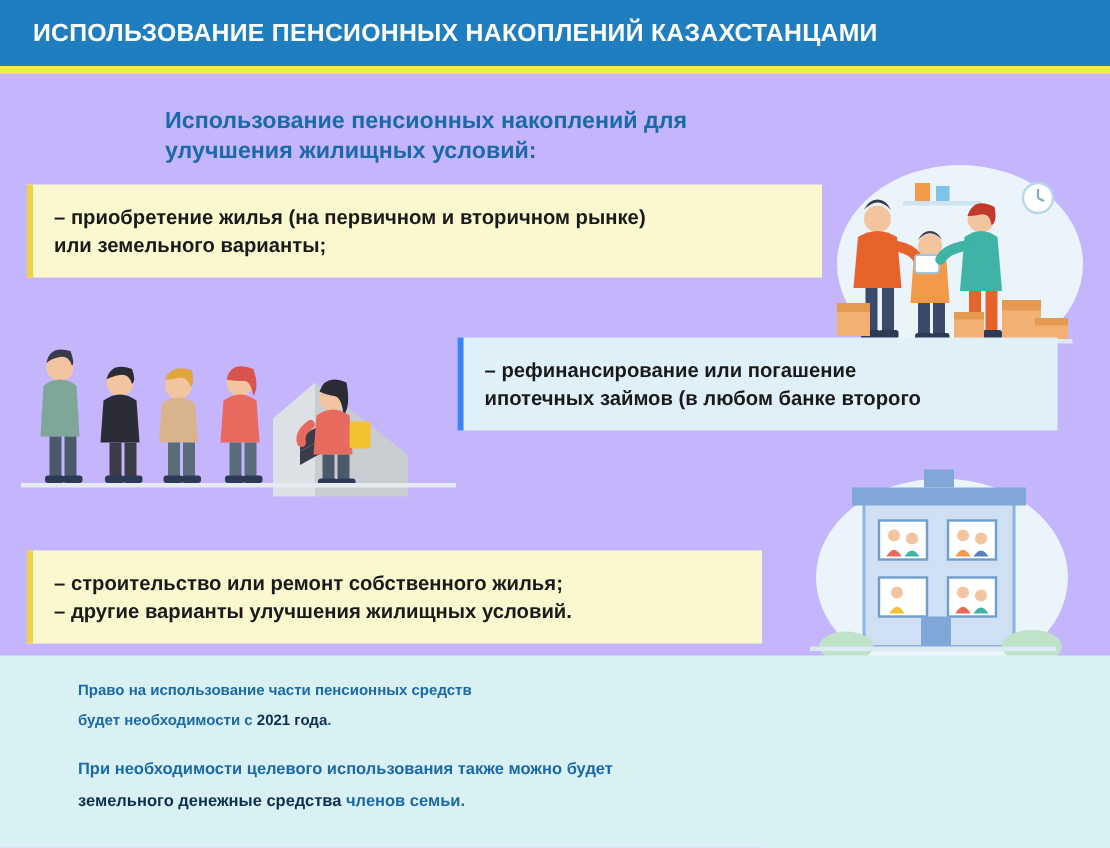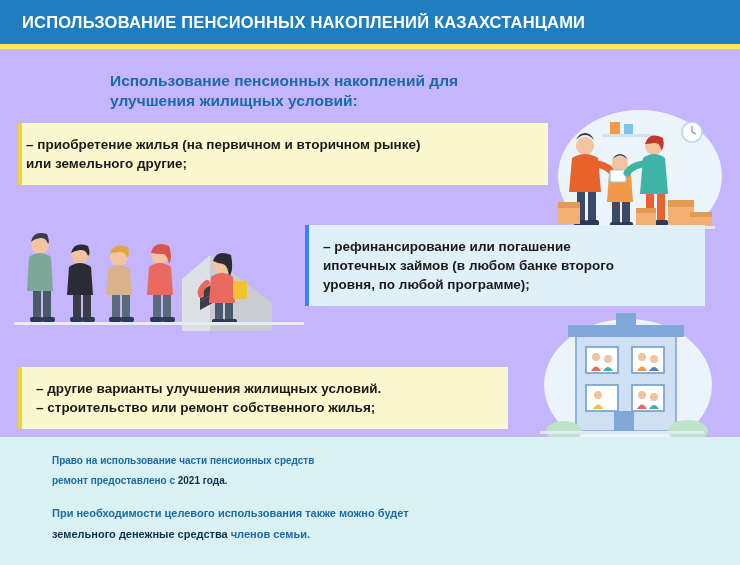--- a/index.html
+++ b/index.html
@@ -87,21 +87,21 @@
     border-left: 4px solid #f2d23c;
   }
   .box-blue {
     background: #dff0f9;
     border-left: 4px solid #3b82f6;
   }
   .box-1 {
     left: 18px;
     top: 74px;
     width: 530px;
-    padding: 12px 14px 12px 4px;
+    padding: 12px 14px 12px 14px;
   }
   .box-2 {
     left: 305px;
     top: 176px;
     width: 400px;
     padding: 12px 14px 12px 14px;
     text-align: justify;
   }
   .box-3 {
     left: 18px;
@@ -218,21 +218,21 @@
         <rect x="150" y="108" width="22" height="5" fill="#e59a52"></rect>
         <rect x="96" y="104" width="20" height="18" fill="#f2b173"></rect>
         <rect x="96" y="104" width="20" height="5" fill="#e59a52"></rect>
 
         <rect x="10" y="122" width="165" height="3" fill="#dceaf3"></rect>
       </svg>
     </div>
 
     <div class="box box-yellow box-1">
       <div>– приобретение жилья (на первичном и вторичном рынке)</div>
-      <div>или земельного другие;</div>
+      <div>или земельного варианты;</div>
     </div>
 
     <div class="illus" style="left:14px; top:146px; width:290px; height:150px;">
       <svg class="svg-wrap" width="290" height="150" viewBox="0 0 290 150" xmlns="http://www.w3.org/2000/svg">
 
         <path d="M196 60 L258 108 L258 136 L196 136 Z" fill="#c9ccd1"></path>
         <path d="M196 60 L196 136 L168 136 L168 84 Z" fill="#dde0e4"></path>
         <path d="M186 96 l18 -10 l0 10 l-18 10 z" fill="#3b3b4a"></path>
         <path d="M186 106 l18 -10 l0 9 l-18 10 z" fill="#3b3b4a"></path>
 
@@ -280,21 +280,20 @@
 
         <path d="M193 88 q-8 6 -6 12" stroke="#e86a5e" stroke-width="6" fill="none" stroke-linecap="round"></path>
 
         <rect x="0" y="127" width="290" height="3" fill="#e6ebef"></rect>
       </svg>
     </div>
 
     <div class="box box-blue box-2">
       <div>–  рефинансирование  или  погашение</div>
       <div>ипотечных займов (в любом банке второго</div>
-      <div>уровня, по любой программе);</div>
     </div>
 
     <div class="illus" style="left:520px; top:258px; width:200px; height:152px;">
       <svg class="svg-wrap" width="200" height="152" viewBox="0 0 200 152" xmlns="http://www.w3.org/2000/svg">
         <ellipse cx="108" cy="78" rx="84" ry="66" fill="#eaf4fa"></ellipse>
 
         <rect x="56" y="28" width="100" height="96" fill="#cfe0f5" stroke="#8fb5de" stroke-width="2"></rect>
 
         <rect x="48" y="18" width="116" height="12" fill="#7fa8d8"></rect>
         <rect x="96" y="6" width="20" height="12" fill="#7fa8d8"></rect>
@@ -321,31 +320,31 @@
 
         <rect x="94" y="104" width="20" height="20" fill="#7fa8d8"></rect>
 
         <ellipse cx="44" cy="124" rx="18" ry="10" fill="#bfe3c8"></ellipse>
         <ellipse cx="168" cy="124" rx="20" ry="11" fill="#bfe3c8"></ellipse>
         <rect x="20" y="124" width="164" height="3" fill="#dceaf3"></rect>
       </svg>
     </div>
 
     <div class="box box-yellow box-3">
+      <div>– строительство или ремонт собственного жилья;</div>
       <div>– другие варианты улучшения жилищных условий.</div>
-      <div>– строительство или ремонт собственного жилья;</div>
     </div>
 
   </div>
 
   <div class="bottom-panel">
     <div class="bottom-line-1">
       <div>Право на использование части пенсионных средств</div>
       <div>
-        <span>ремонт предоставлено с </span><span class="dark">2021 года</span><span>.</span>
+        <span>будет необходимости с </span><span class="dark">2021 года</span><span>.</span>
       </div>
     </div>
     <div class="bottom-line-2">
       <div>При необходимости целевого использования также можно будет</div>
       <div>
         <span class="dark">земельного денежные средства</span><span> членов семьи.</span>
       </div>
     </div>
   </div>
 

